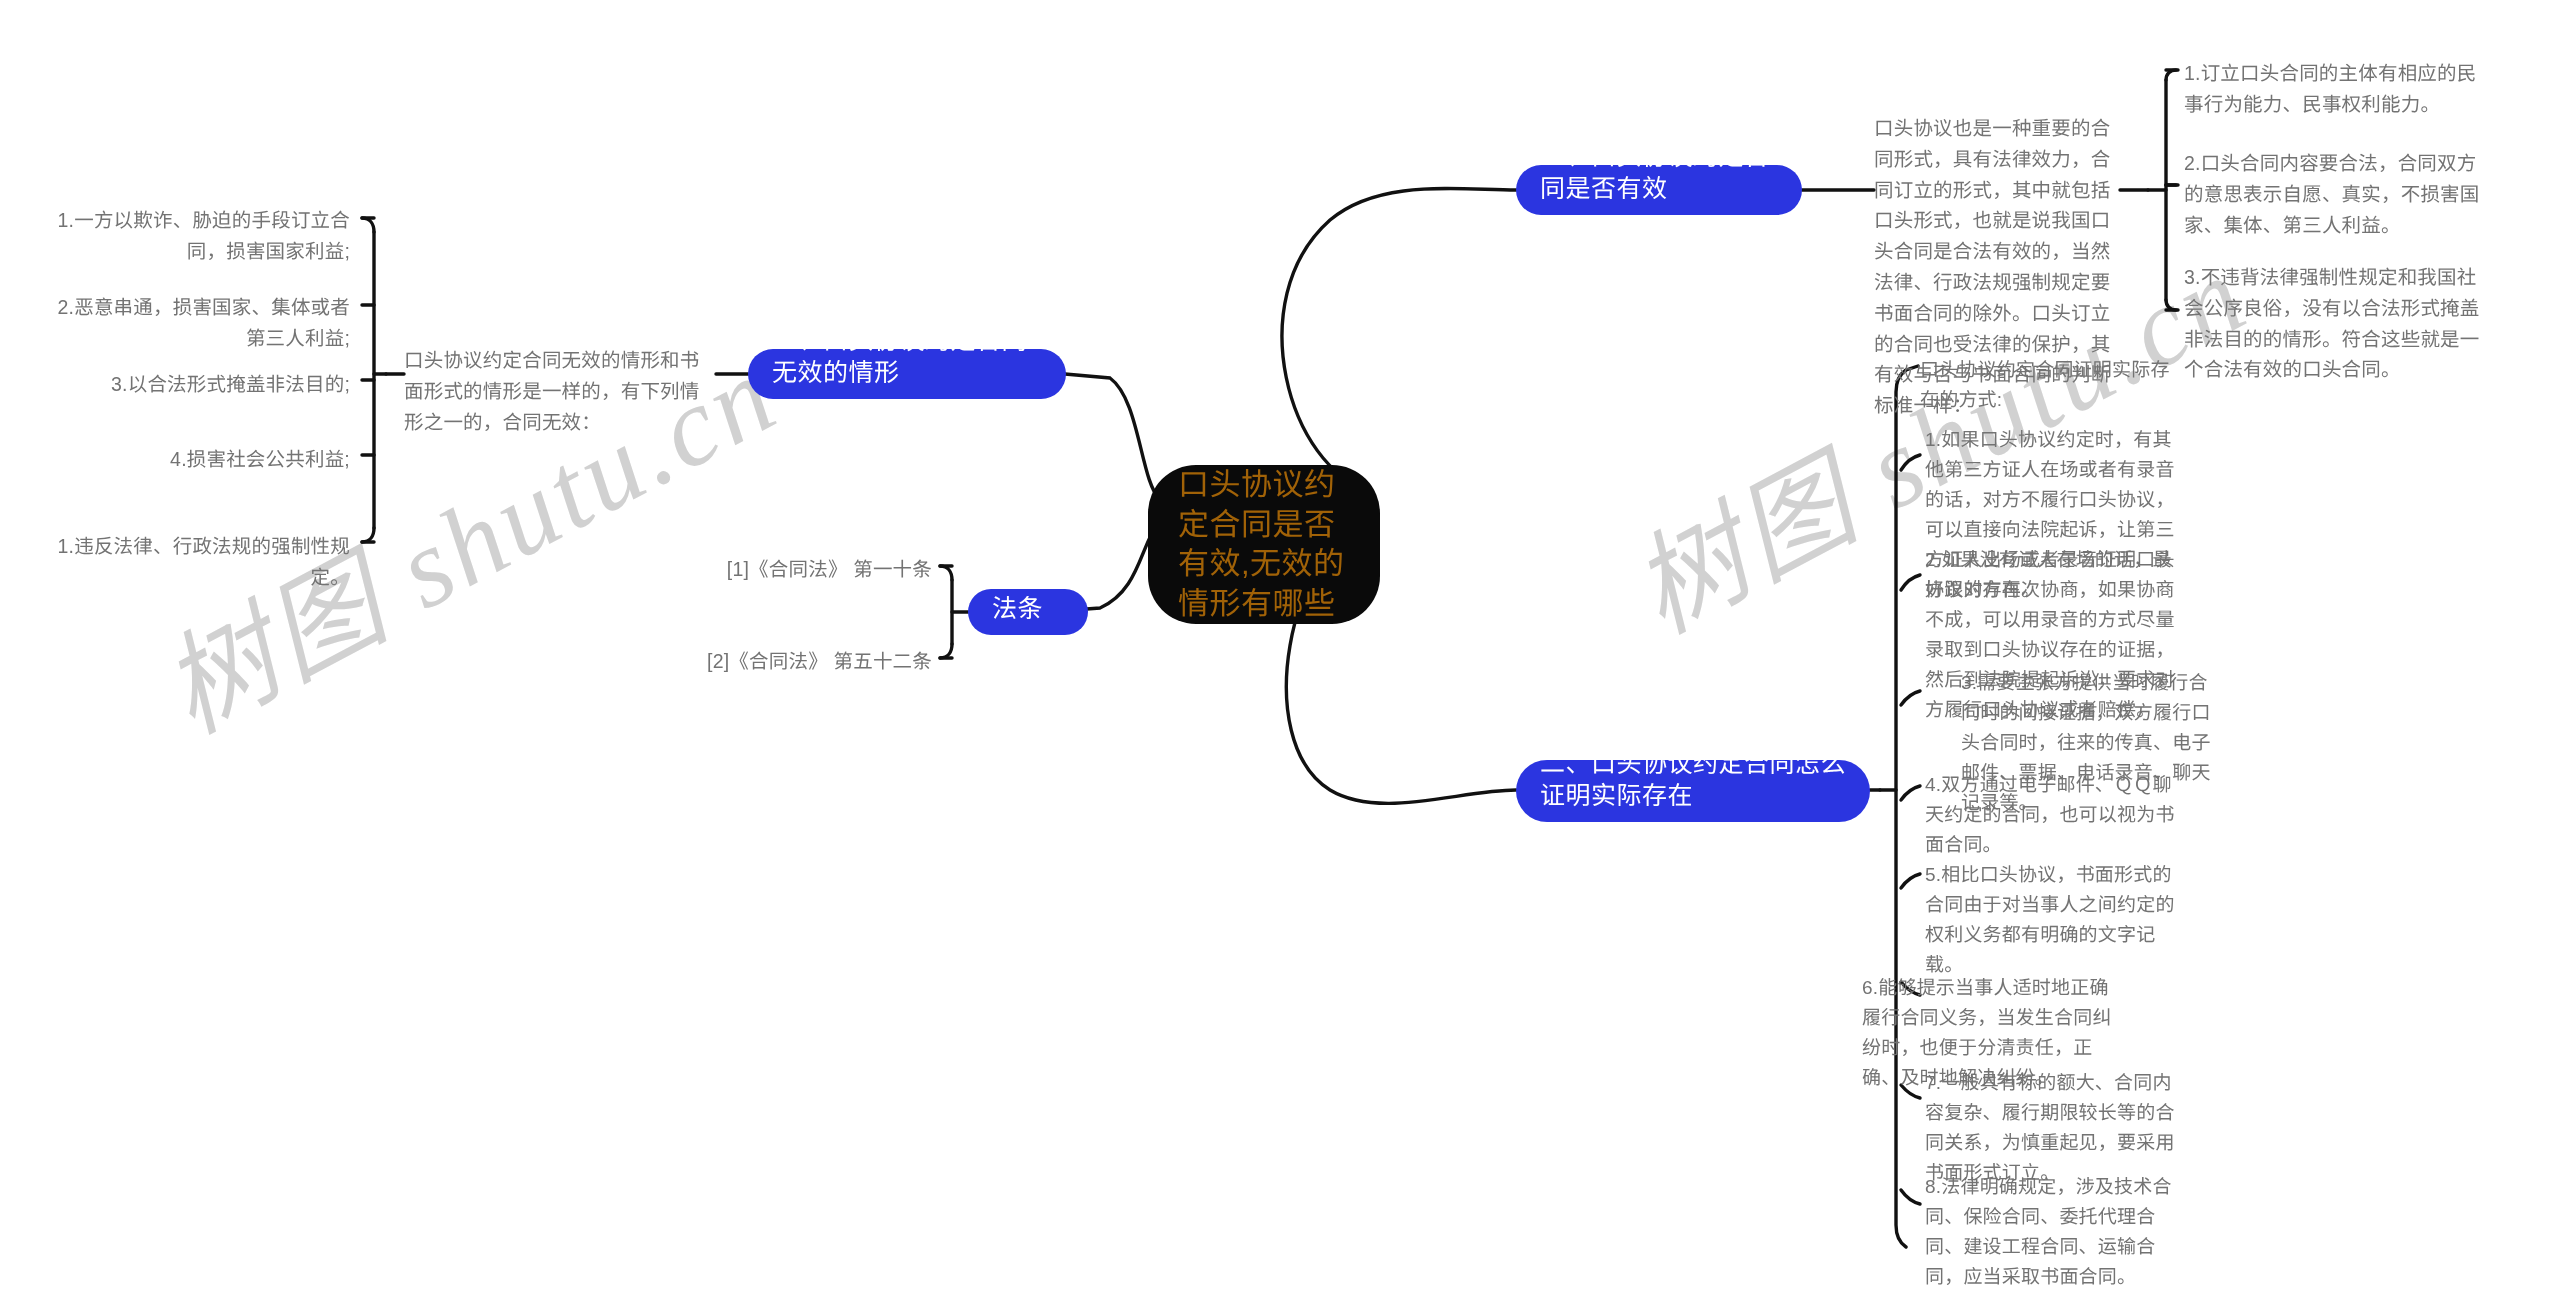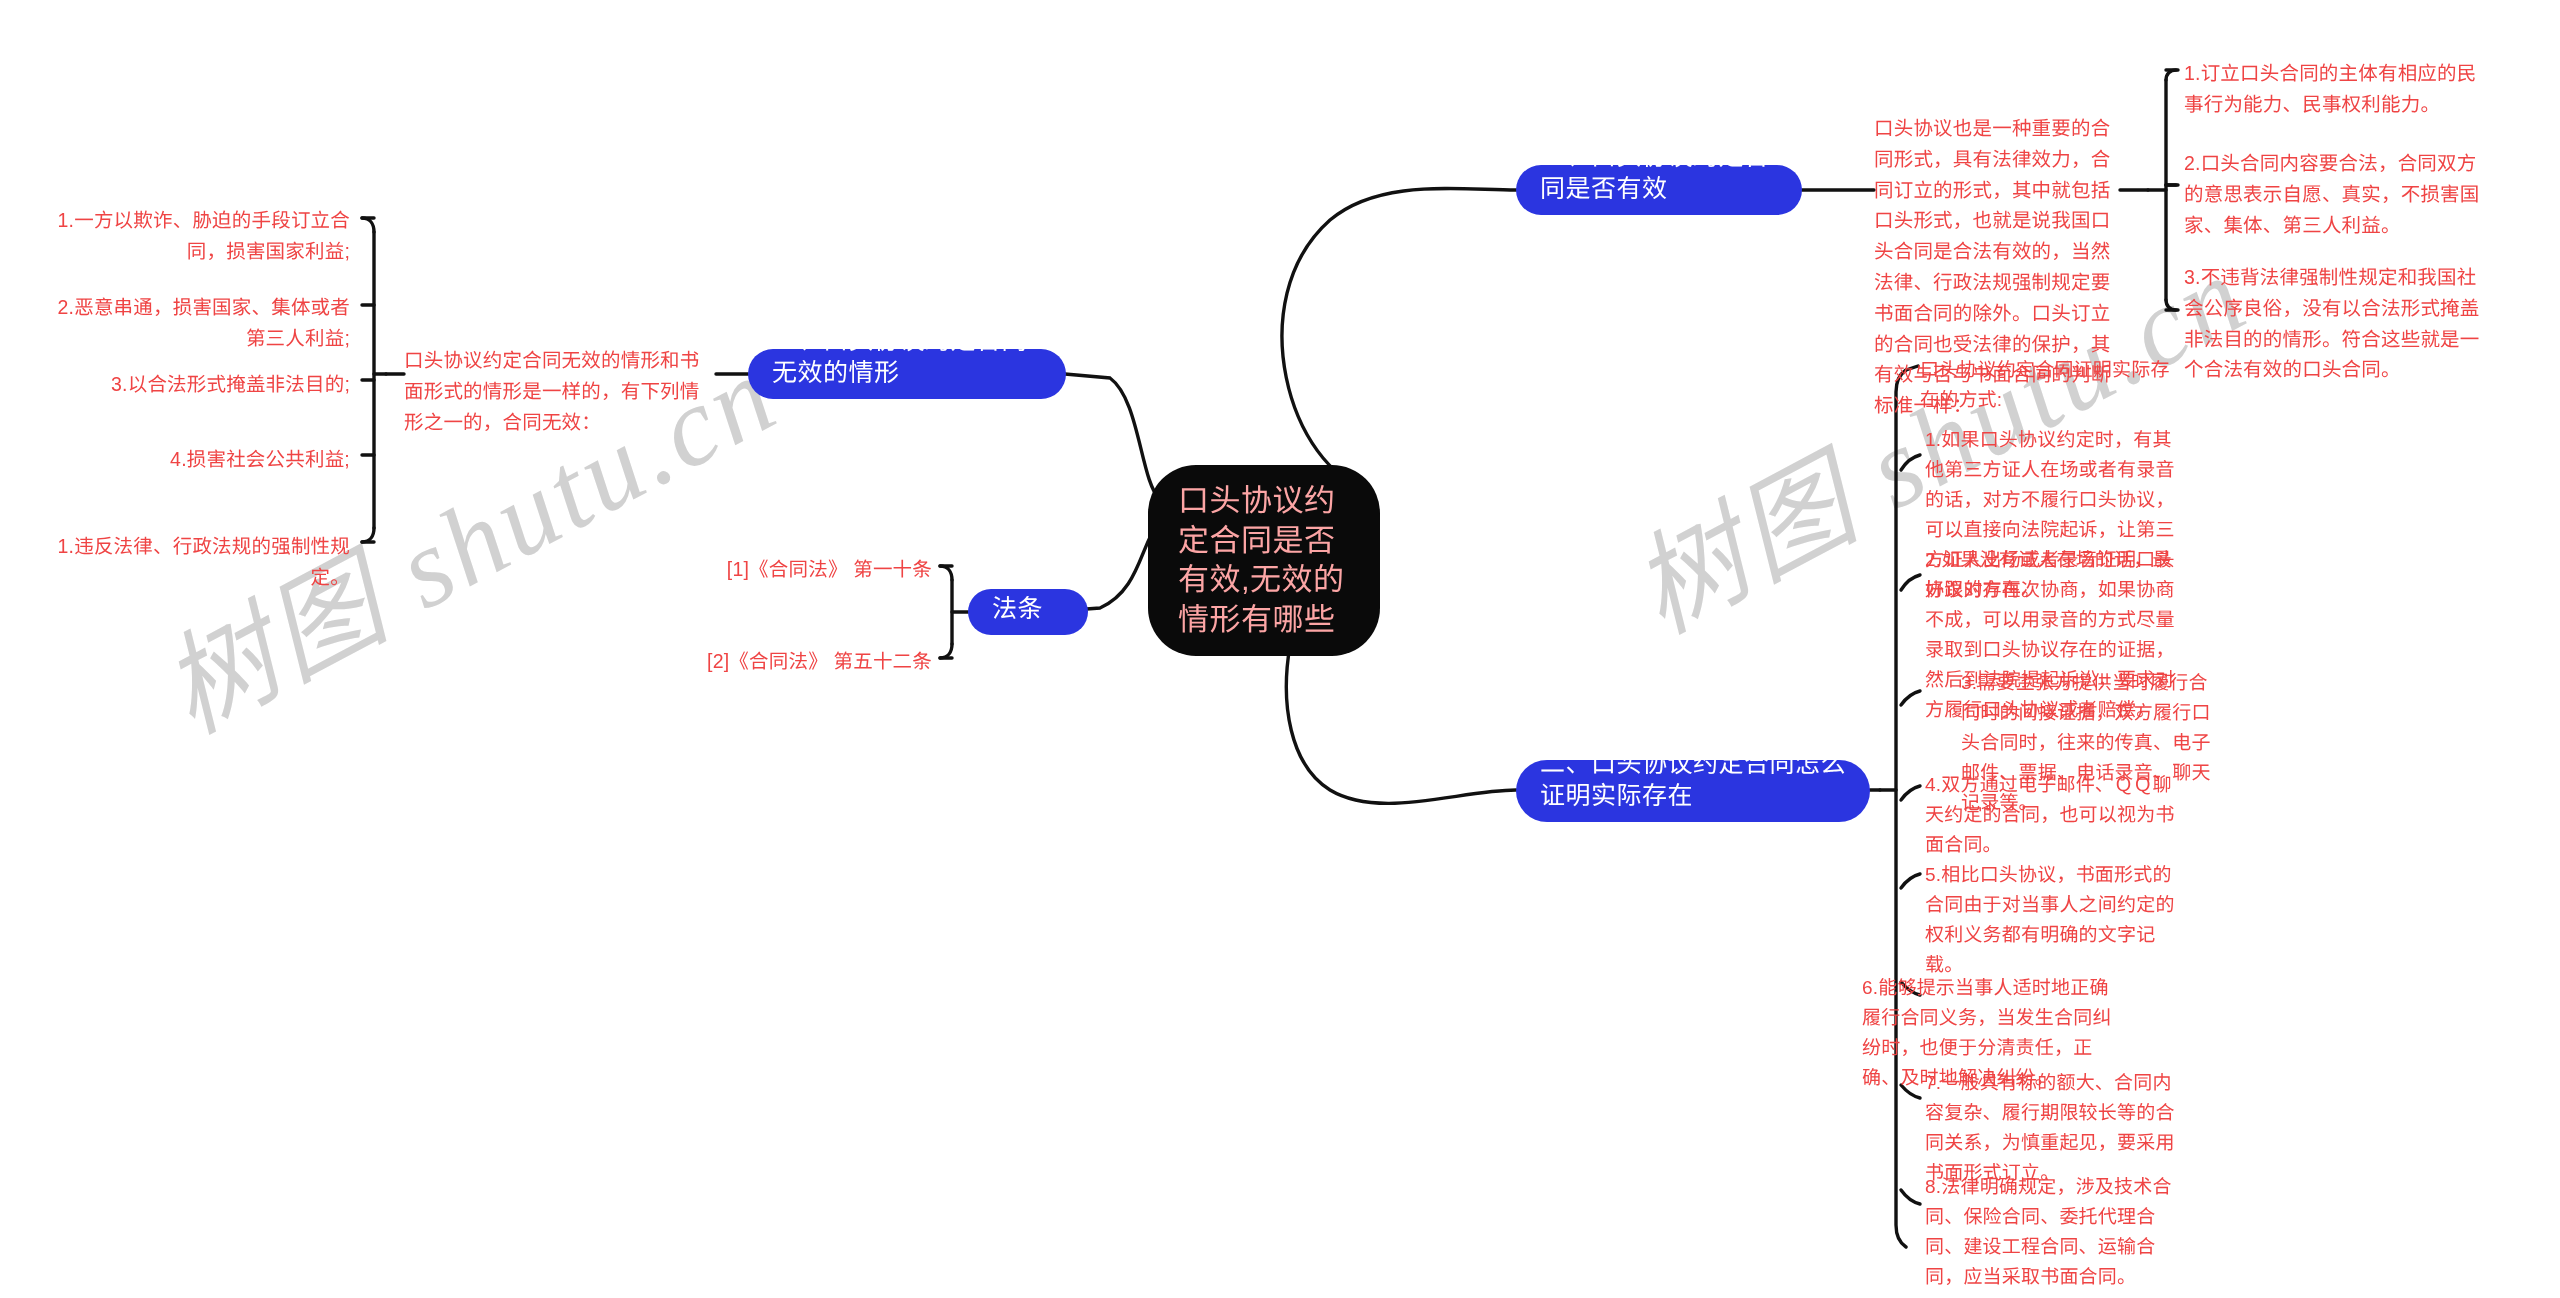--- a/index.html
+++ b/index.html
@@ -35,41 +35,41 @@
   .node{
     position:absolute;
     box-sizing:border-box;
     display:flex;
     align-items:flex-end;
     border-radius:999px;
     line-height:1.28;
   }
   .node-root{
     background:#0a0a0a;
-    color:#fca5a5;
+    color:#a16207;
     font-size:31px;
-    padding:16px 30px;
+    padding:0 30px;
     border-radius:48px;
     text-align:left;
     letter-spacing:.5px;
   }
   .node-topic{
     background:#2b35e0;
     color:#ffffff;
     font-size:25px;
     padding:11px 24px;
     border-radius:40px;
     letter-spacing:.5px;
   }
 
   
   .leaf{
     position:absolute;
     box-sizing:border-box;
-    color:#ef4444;
+    color:#737373;
     font-size:19.5px;
     line-height:1.58;
     letter-spacing:.2px;
   }
   .leaf.right{text-align:right;}
   .leaf.left{text-align:left;}
   .small{font-size:19px;}
 </style>
 </head>
 <body>

